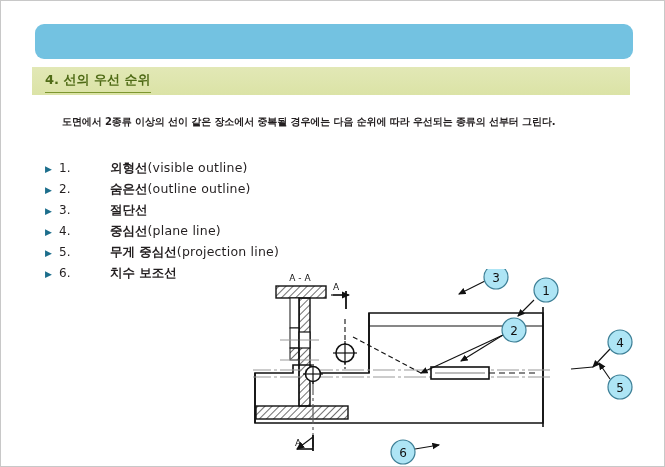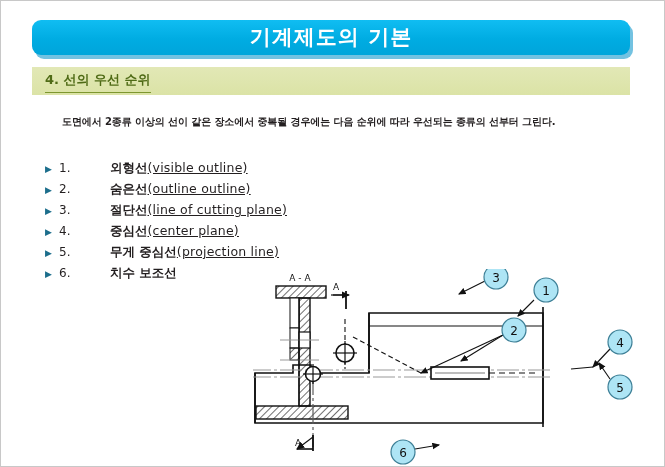--- a/index.html
+++ b/index.html
@@ -117,21 +117,20 @@
   }
   .bullet-ko {
     font-weight: bold;
     color: #231f20;
     margin-right: 0px;
     margin-left: 35px;
   }
   .bullet-en {
     color: #231f20;
     letter-spacing: 0.2px;
-    text-decoration: underline;
   }
 
   
   .drawing {
     position: absolute;
     left: 252px;
     top: 268px;
     width: 410px;
     height: 198px;
   }
@@ -147,23 +146,20 @@
     font-size: 9px;
     fill: #111111;
   }
 </style>
 </head>
 <body>
 
 <div class="slide">
 
   <div class="title-shadow"></div>
-  <div class="title-bar">
-    <span class="title-text">기계제도의 기본</span>
-  </div>
 
   <div class="section-band"></div>
   <div class="section-title">4. 선의 우선 순위</div>
 
   <div class="para">도면에서 2종류 이상의 선이 같은 장소에서 중복될 경우에는 다음 순위에 따라 우선되는 종류의 선부터 그린다.</div>
 
   <div class="bullets">
 
     <div class="bullet-row">
       <span class="bullet-mark">▶</span>
@@ -176,28 +172,27 @@
       <span class="bullet-mark">▶</span>
       <span class="bullet-num">2.</span>
       <span class="bullet-ko">숨은선</span>
       <span class="bullet-en">(outline outline)</span>
     </div>
 
     <div class="bullet-row">
       <span class="bullet-mark">▶</span>
       <span class="bullet-num">3.</span>
       <span class="bullet-ko">절단선</span>
-      <span class="bullet-en">(line of cutting plane)</span>
     </div>
 
     <div class="bullet-row">
       <span class="bullet-mark">▶</span>
       <span class="bullet-num">4.</span>
       <span class="bullet-ko">중심선</span>
-      <span class="bullet-en">(center plane)</span>
+      <span class="bullet-en">(plane line)</span>
     </div>
 
     <div class="bullet-row">
       <span class="bullet-mark">▶</span>
       <span class="bullet-num">5.</span>
       <span class="bullet-ko">무게 중심선</span>
       <span class="bullet-en">(projection line)</span>
     </div>
 
     <div class="bullet-row">

